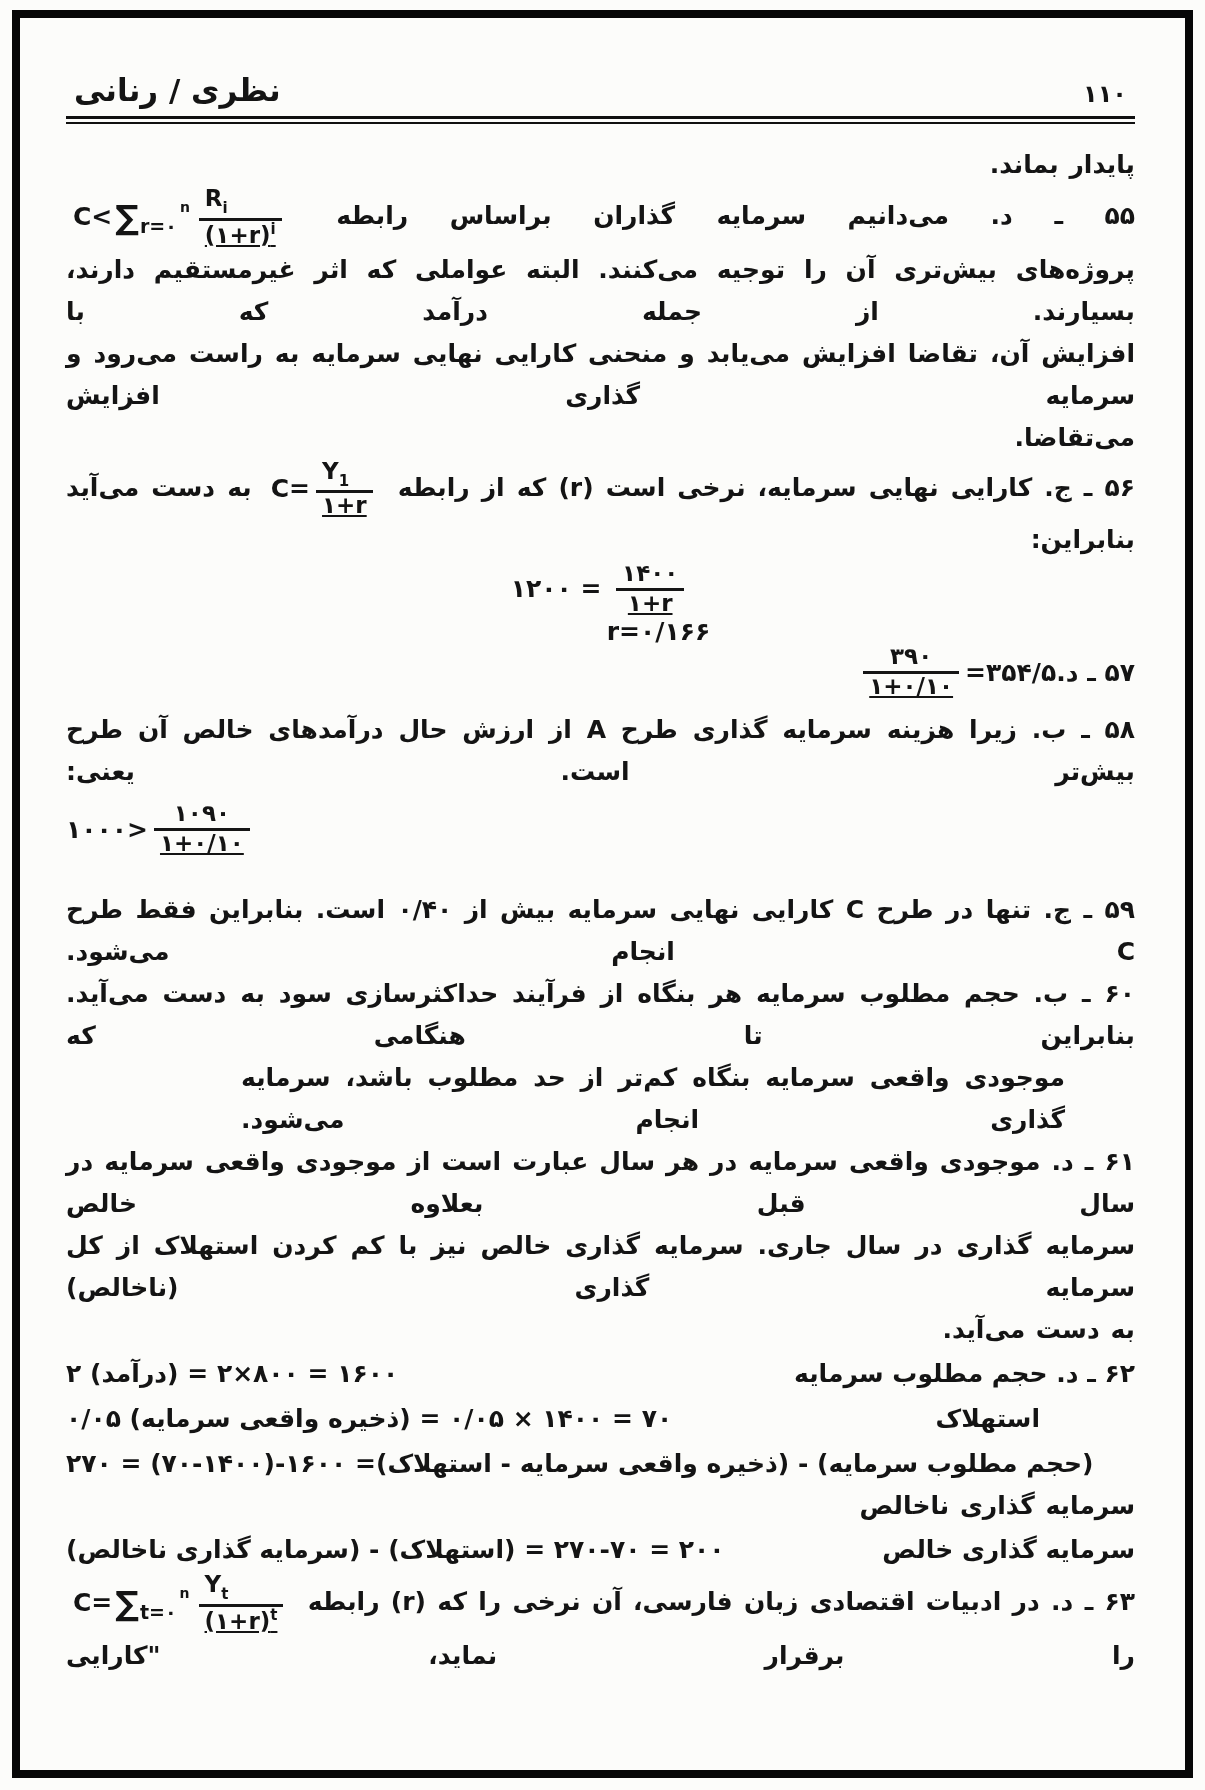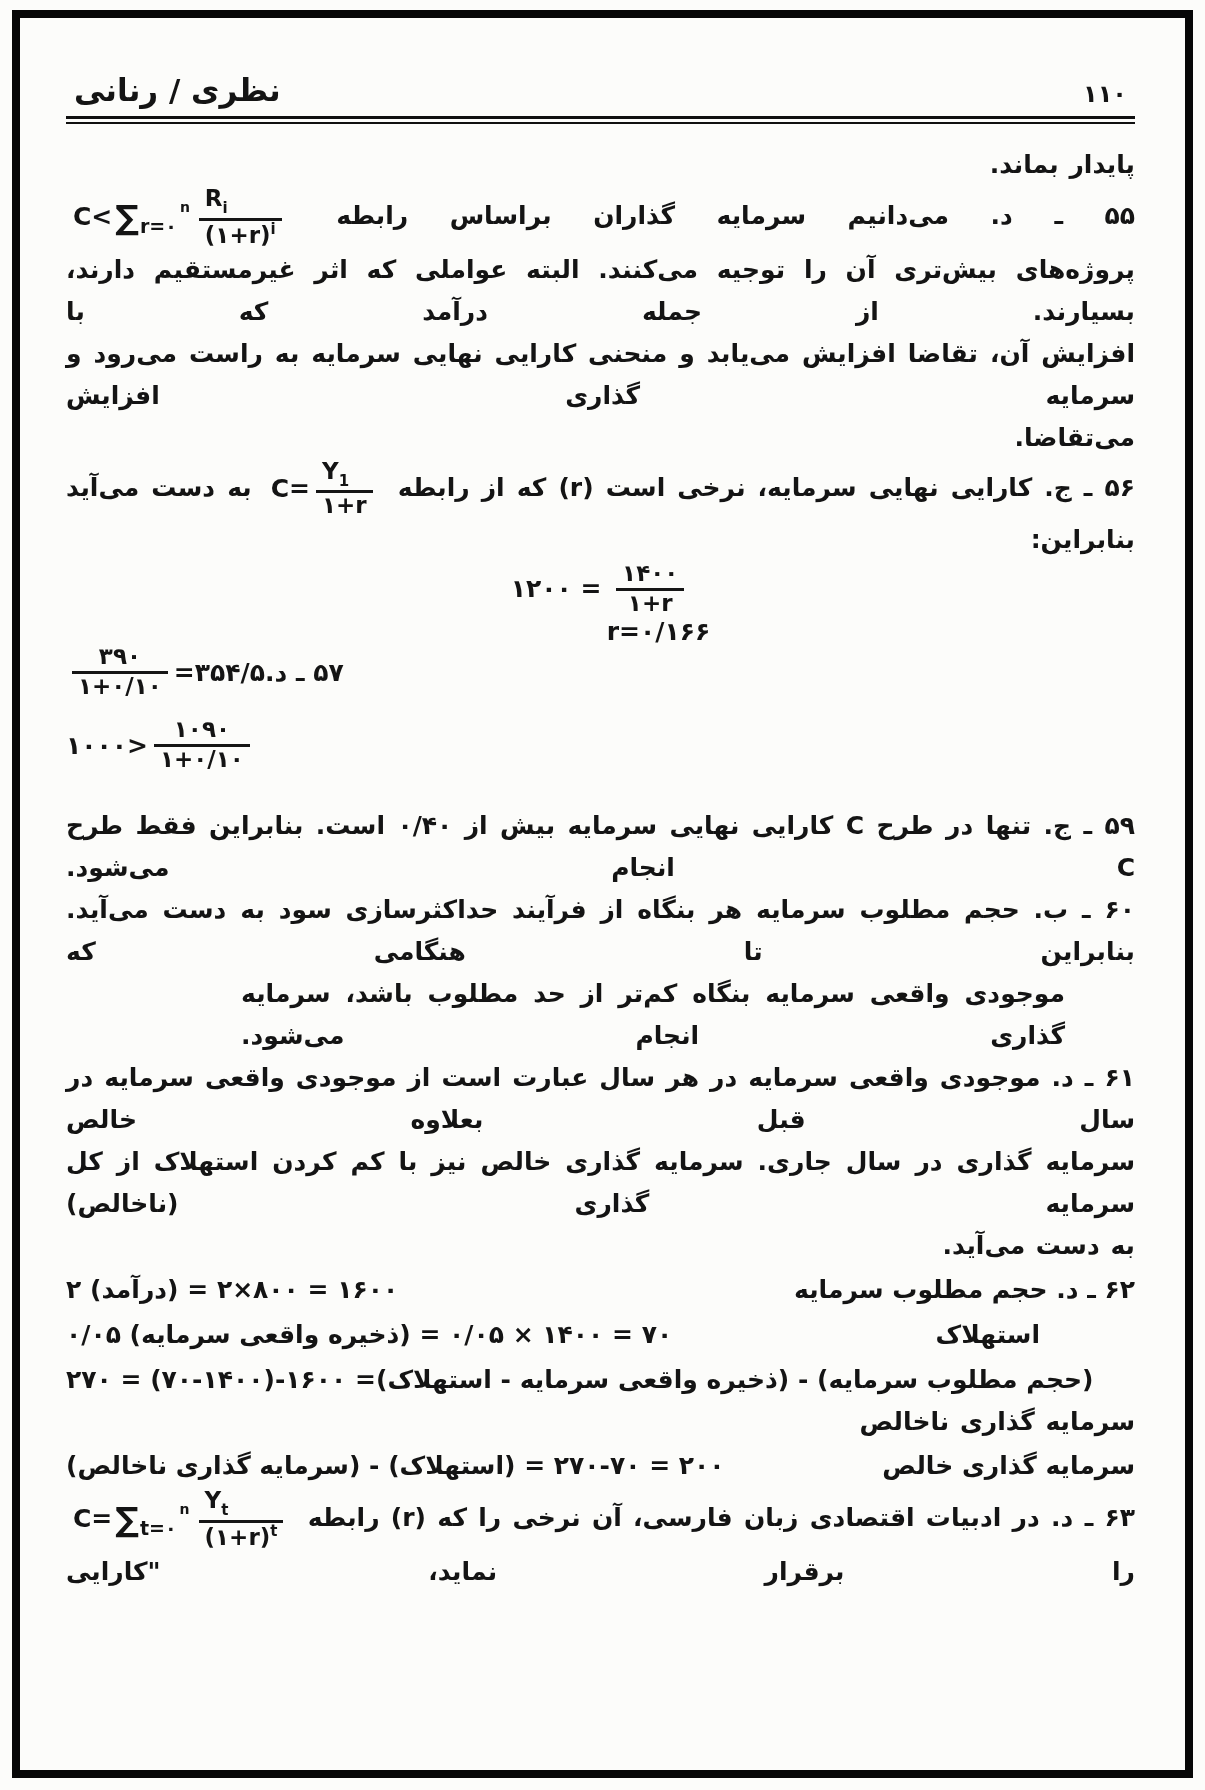--- a/index.html
+++ b/index.html
@@ -14,31 +14,31 @@
   .ln{font-size:25px;font-weight:700;line-height:42px;text-align:justify;text-align-last:justify;word-spacing:2px;}
   .ln.right{text-align:center;text-align-last:right;}
   .ln.indent{padding-left:175px;padding-right:70px;}
   .math{display:inline-flex;align-items:center;direction:ltr;unicode-bidi:isolate;vertical-align:middle;margin:0 7px;}
   .mtx{unicode-bidi:bidi-override;direction:ltr;white-space:pre;}
   .mfa{direction:rtl;unicode-bidi:isolate;white-space:pre;}
   .ssb{font-size:15px;vertical-align:-7px;}
   .ssp{font-size:15px;vertical-align:9px;}
   .frac{display:inline-flex;flex-direction:column;align-items:center;margin:0 6px;line-height:1.12;font-size:23px;}
   .frac .fn{align-self:stretch;text-align:center;border-bottom:3px solid #151515;padding:0 6px 1px 6px;}
-  .frac .fd{padding:0 6px;}
+  .frac .fd{padding:0 6px;text-decoration:underline;}
   .sum{display:inline-flex;align-items:center;margin:0 3px;}
   .sum .sym{font-size:33px;line-height:1;}
   .sum .sb{font-size:19px;transform:translateY(9px);margin-left:1px;}
   .sum .sp{font-size:14px;transform:translateY(-10px);margin-left:3px;}
   .frow{display:flex;direction:ltr;align-items:center;font-size:25px;font-weight:700;}
   .frow .cell{display:inline-flex;align-items:center;}
   .frow .rl{direction:rtl;unicode-bidi:isolate;text-align:right;}
   .frow[data-row="display56"]{height:74px;flex-direction:column;}
   .frow[data-row="display56"] .cell+.cell{margin-left:116px;}
-  .frow[data-row="display57"]{height:74px;justify-content:flex-start;}
+  .frow[data-row="display57"]{height:74px;justify-content:flex-end;}
   .frow[data-row="display58"]{height:72px;}
   .frow[data-row="calc62a"],.frow[data-row="calc62b"],.frow[data-row="calc62d"]{height:45px;justify-content:space-between;}
   .frow[data-row="calc62b"] .rl{margin-right:95px;}
   .frow[data-row="calc62c"]{height:44px;}
   .gap{height:24px;}
 </style>
 </head>
 <body>
 
 <div class="page">
@@ -88,20 +88,21 @@
         <div class="frow" data-row="display57">
           <span class="cell">
             <span class="frac">
               <span class="fn">۳۹۰</span>
               <span class="fd">۱+۰/۱۰</span>
             </span>
             <span class="mtx">=۳۵۴/۵</span>
           </span>
           <div class="rl">۵۷ ـ د.</div>
         </div>
+        <div class="ln"><span>۵۸ ـ ب. زیرا هزینه سرمایه گذاری طرح A از ارزش حال درآمدهای خالص آن طرح بیش‌تر است. یعنی:</span></div>
         <div class="frow" data-row="display58">
           <span class="cell">
             <span class="mtx">۱۰۰۰&gt;</span>
             <span class="frac">
               <span class="fn">۱۰۹۰</span>
               <span class="fd">۱+۰/۱۰</span>
             </span>
           </span>
         </div>
         <div class="gap"></div>

